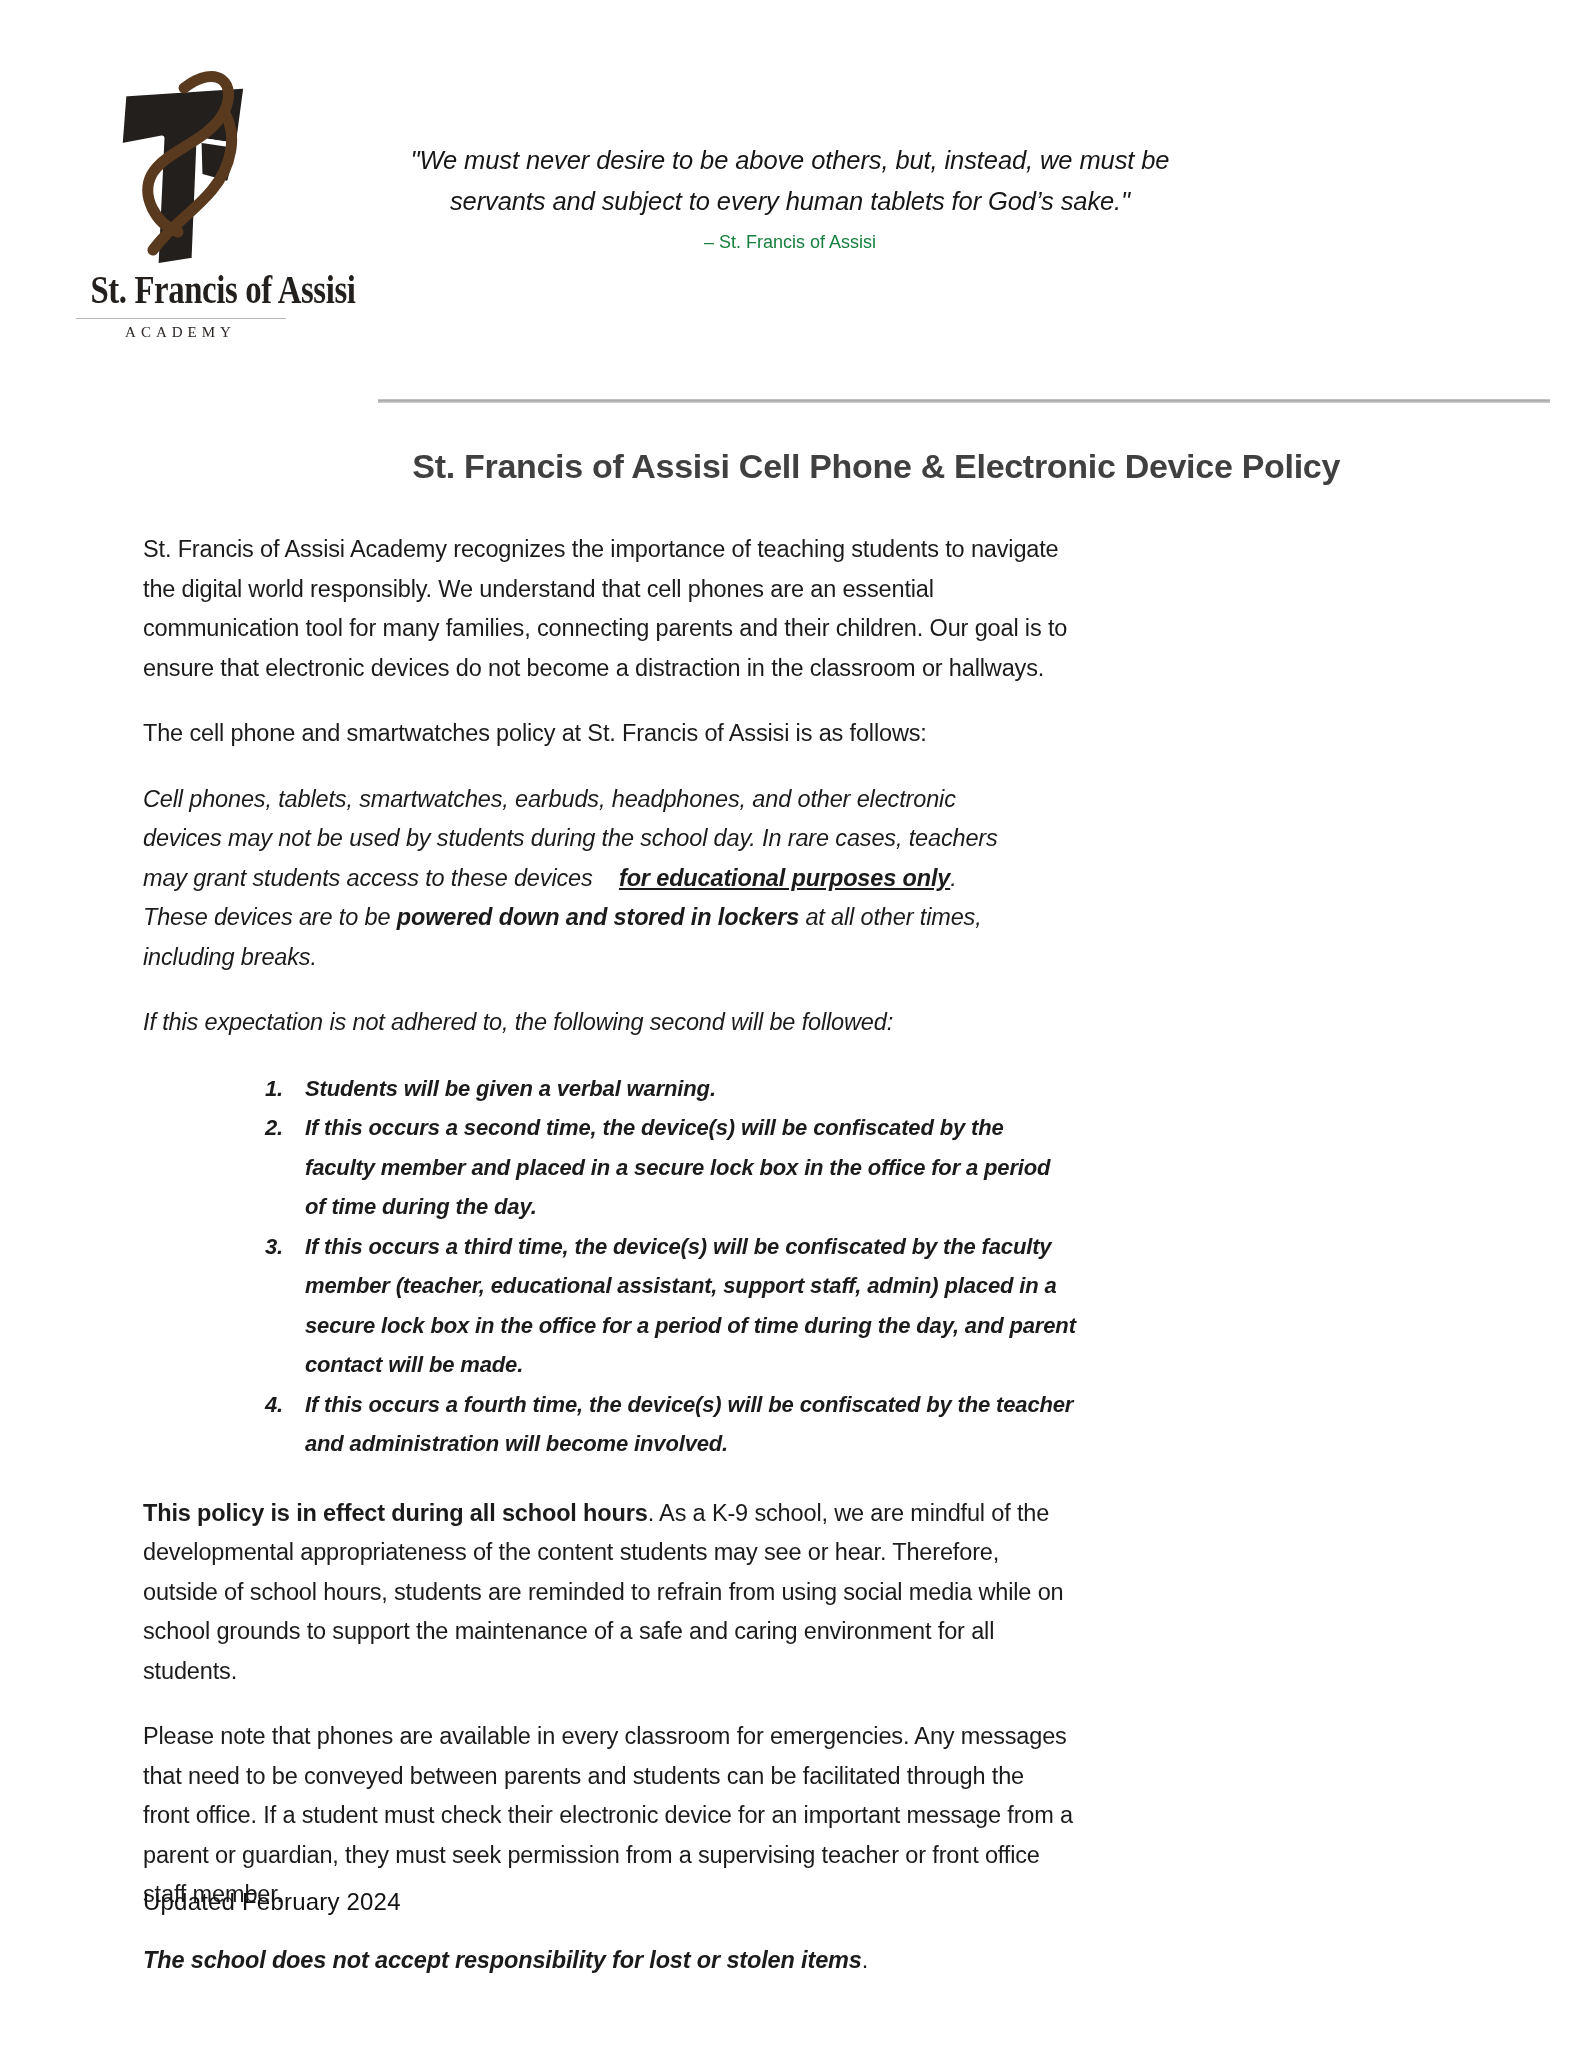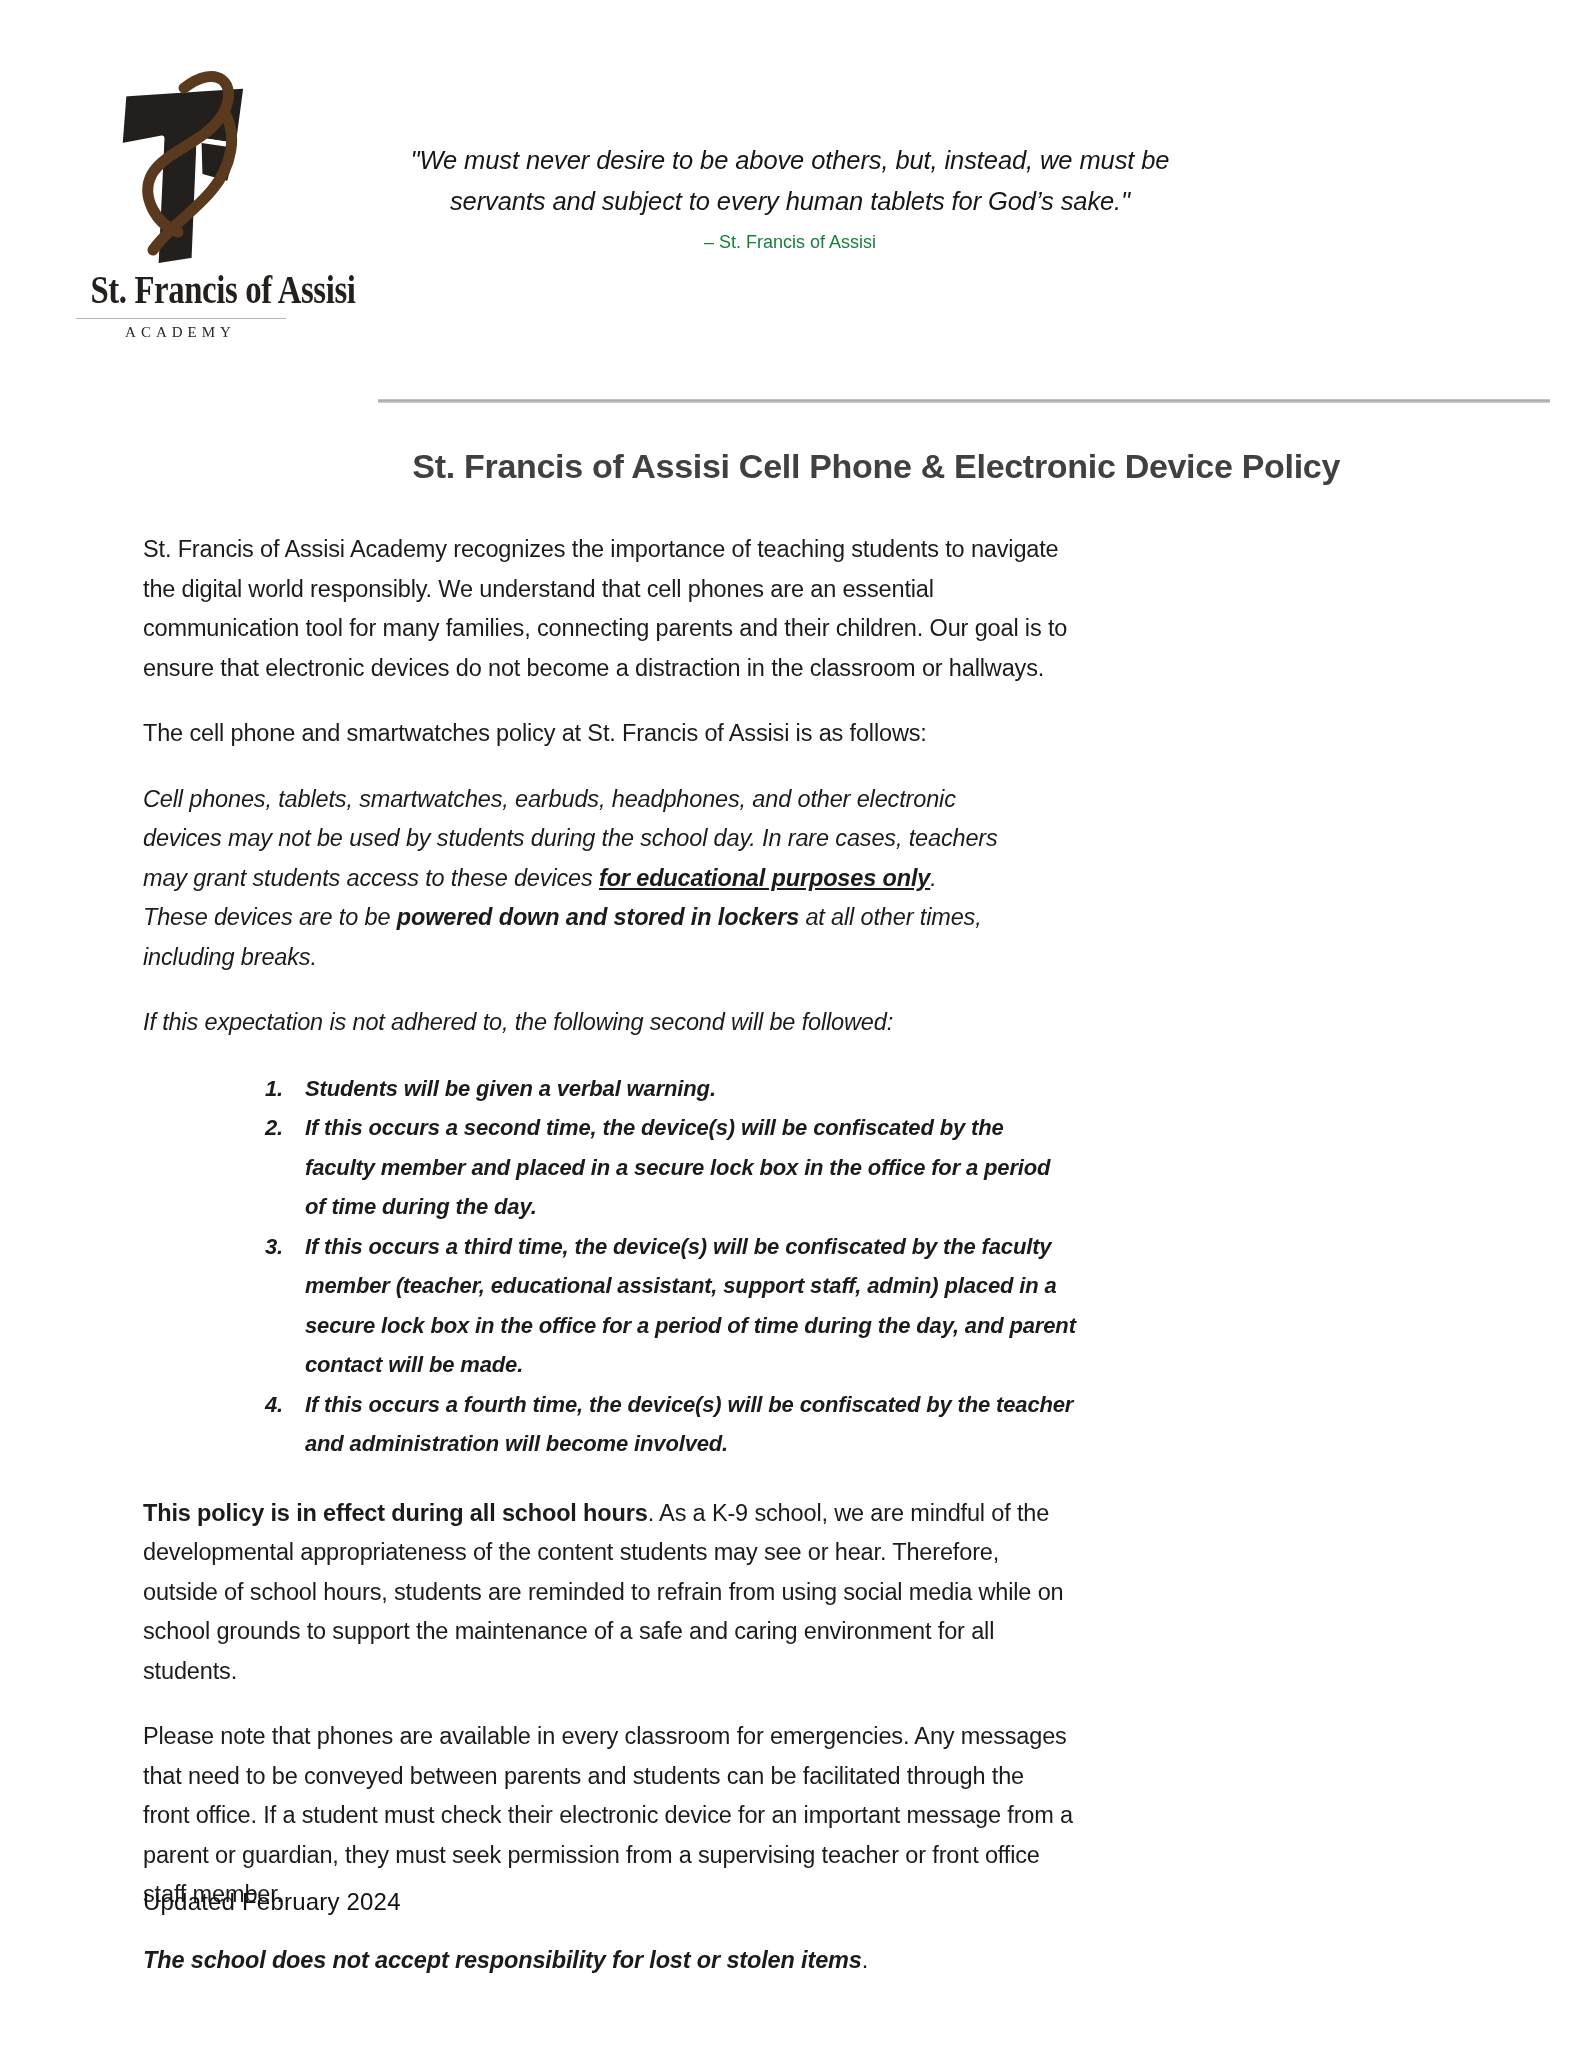--- a/index.html
+++ b/index.html
@@ -137,21 +137,21 @@
     text-align: left;
   }
   .indent {
     margin-left: 74px;
     width: 859px;
   }
   p.italic {
     font-style: italic;
   }
   .b { font-weight: bold; }
-  .bu { font-weight: bold; text-decoration: underline; }
+  .bu { font-weight: bold; text-decoration: underline; margin-left: 20px; }
   ol.steps {
     margin: 0 0 30px 0;
     padding-left: 146px;
     font-style: italic;
     font-size: 22px;
     line-height: 39.5px;
     letter-spacing: -0.15px;
     font-weight: bold;
   }
   ol.steps li {

